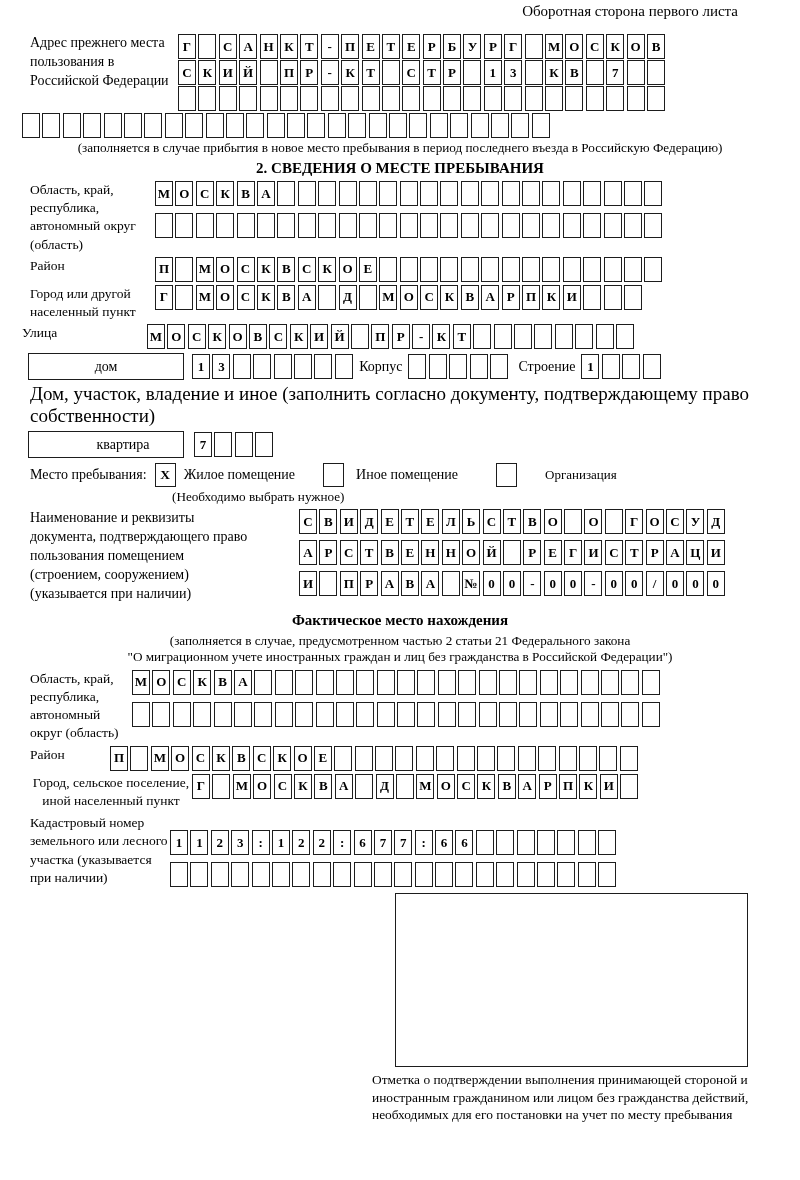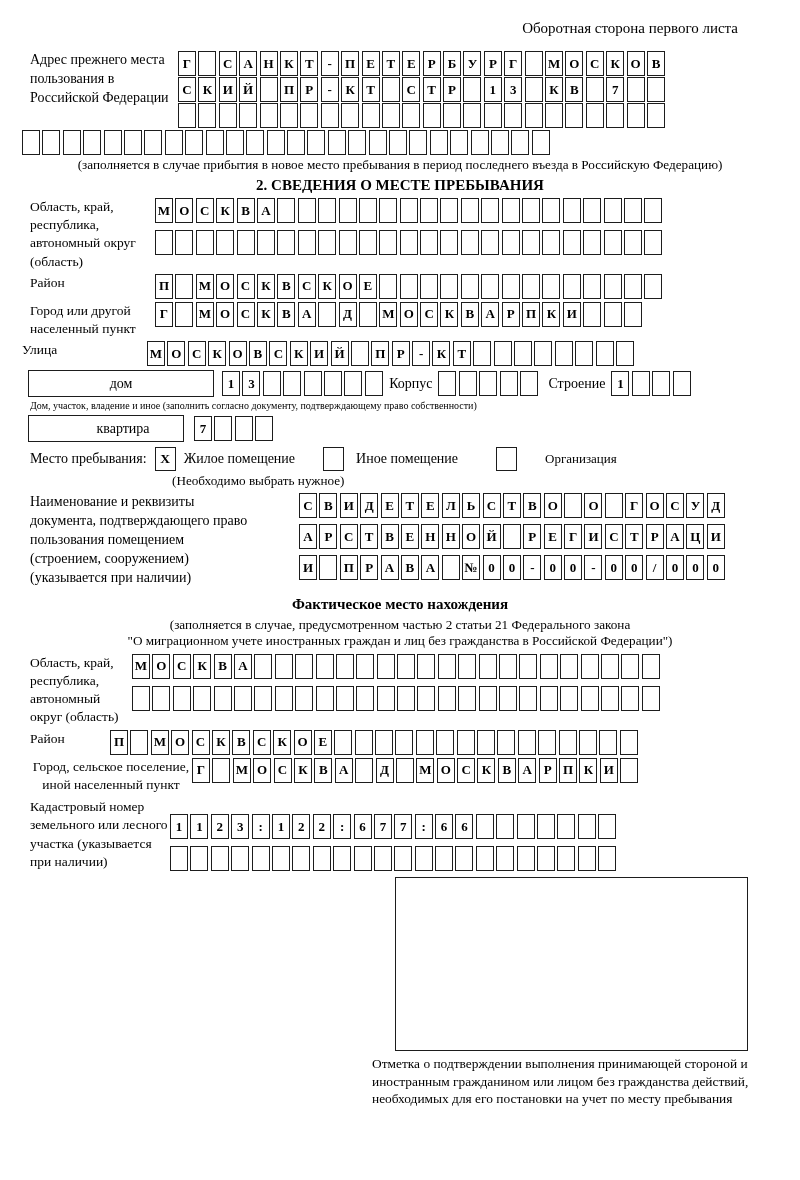--- a/index.html
+++ b/index.html
@@ -1,35 +1,35 @@
 <!DOCTYPE html>
 <html><head>
 <meta charset="utf-8">
 <style>
   * { margin:0; padding:0; box-sizing:border-box; }
   html,body { background:#fff; }
   .page {
     width:800px; height:1180px; margin:0 auto; background:#fff; color:#000;
     font-family:"Liberation Serif","DejaVu Serif",serif; overflow:hidden; position:relative;
   }
-  .page-title { padding:20px 62px 0 0; text-align:right; font-size:15px; }
+  .page-title { padding:3px 62px 0 0; text-align:right; font-size:15px; }
   .frow { display:flex; align-items:flex-start; }
   .flabel { flex:none; font-size:13.5px; line-height:1.35; }
   .rowstack { display:flex; flex-direction:column; }
   .cells { display:flex; flex-wrap:nowrap; }
   .cell {
     flex:none; width:18px; height:25px; border:1.6px solid #1d1d1d; margin-right:2.4px;
     display:flex; align-items:center; justify-content:center;
     font-size:13px; font-weight:bold; background:#fff;
   }
   .widebox {
     flex:none; height:27px; border:1.6px solid #1d1d1d; display:flex;
     align-items:center; justify-content:center; font-size:14px;
   }
-  .caption { font-size:10px; margin:3px 16px 0 30px; }
+  .caption { font-size:19px; margin:3px 16px 0 30px; }
   .center-note { text-align:center; font-size:13.2px; }
   .heading { text-align:center; font-weight:bold; font-size:15px; }
   .inline-lbl { font-size:14px; line-height:27px; }
   .checkbox {
     flex:none; width:21px; height:24px; border:1.6px solid #1d1d1d; display:flex;
     align-items:center; justify-content:center; font-size:13.5px; font-weight:bold;
   }
   .stamp-box { margin:6px 0 0 395px; width:353px; height:174px; border:1.6px solid #1d1d1d; }
   .stamp-caption { margin:4px 0 0 372px; width:408px; font-size:13.4px; line-height:1.32; }
 </style>
@@ -300,21 +300,21 @@
         <span class="cell"></span>
         <span class="cell"></span>
         <span class="cell"></span>
         <span class="cell"></span>
         <span class="cell"></span>
         <span class="cell"></span>
       </div>
   </div>
 
   <div class="frow" style="margin:4px 0 0 28px; align-items:center;">
-    <div class="widebox" style="width:186px;">дом</div>
+    <div class="widebox" style="width:156px;">дом</div>
     <div class="cells" style="margin-left:8px;">
         <span class="cell">1</span>
         <span class="cell">3</span>
         <span class="cell"></span>
         <span class="cell"></span>
         <span class="cell"></span>
         <span class="cell"></span>
         <span class="cell"></span>
         <span class="cell"></span>
       </div>

